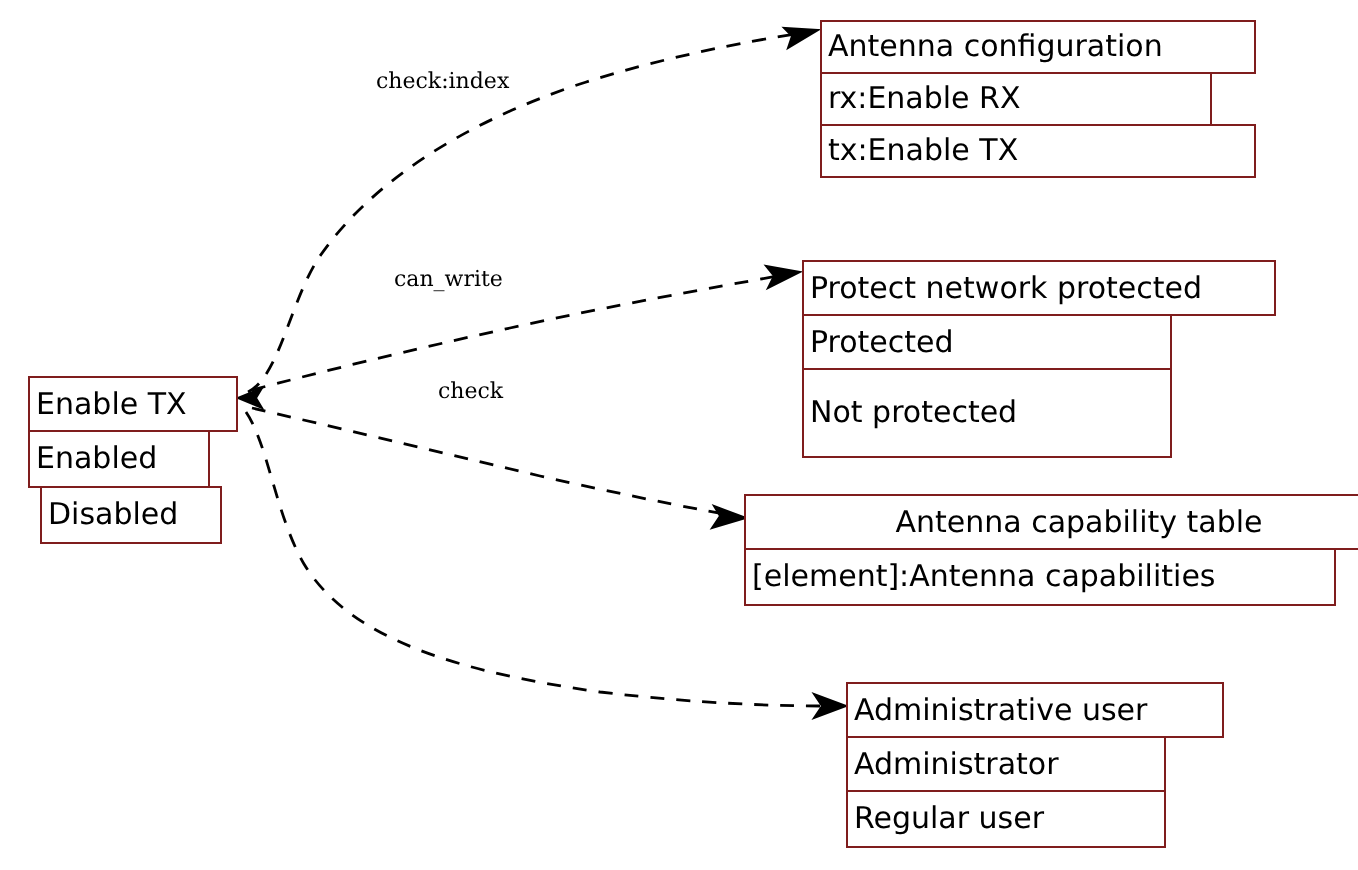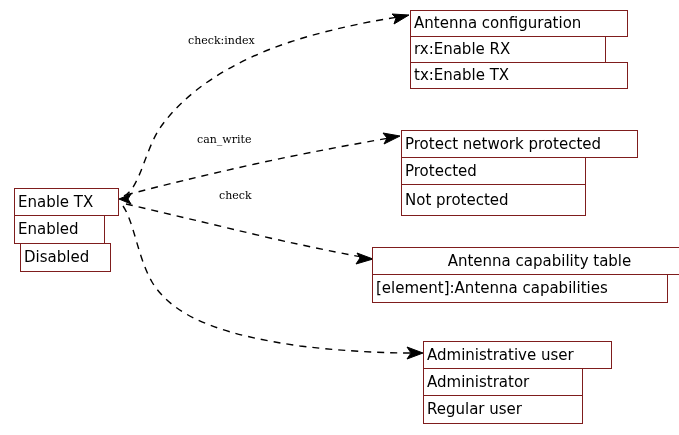--- a/index.html
+++ b/index.html
@@ -72,21 +72,21 @@
 
   <div class="node">
     <div class="cell left" style="left:410px;top:10px;width:218px;height:27px;">Antenna configuration</div>
     <div class="cell left" style="left:410px;top:36px;width:196px;height:27px;">rx:Enable RX</div>
     <div class="cell left" style="left:410px;top:62px;width:218px;height:27px;">tx:Enable TX</div>
   </div>
 
   <div class="node">
     <div class="cell left" style="left:401px;top:130px;width:237px;height:28px;">Protect network protected</div>
     <div class="cell left" style="left:401px;top:157px;width:185px;height:28px;">Protected</div>
-    <div class="cell left" style="left:401px;top:184px;width:185px;height:32px;">Not protected</div>
+    <div class="cell left" style="left:401px;top:184px;width:185px;height:45px;">Not protected</div>
   </div>
 
   <div class="node">
     <div class="cell center" style="left:372px;top:247px;width:335px;height:28px;">Antenna capability table</div>
     <div class="cell left" style="left:372px;top:274px;width:296px;height:29px;">[element]:Antenna capabilities</div>
   </div>
 
   <div class="node">
     <div class="cell left" style="left:423px;top:341px;width:189px;height:28px;">Administrative user</div>
     <div class="cell left" style="left:423px;top:368px;width:160px;height:28px;">Administrator</div>

